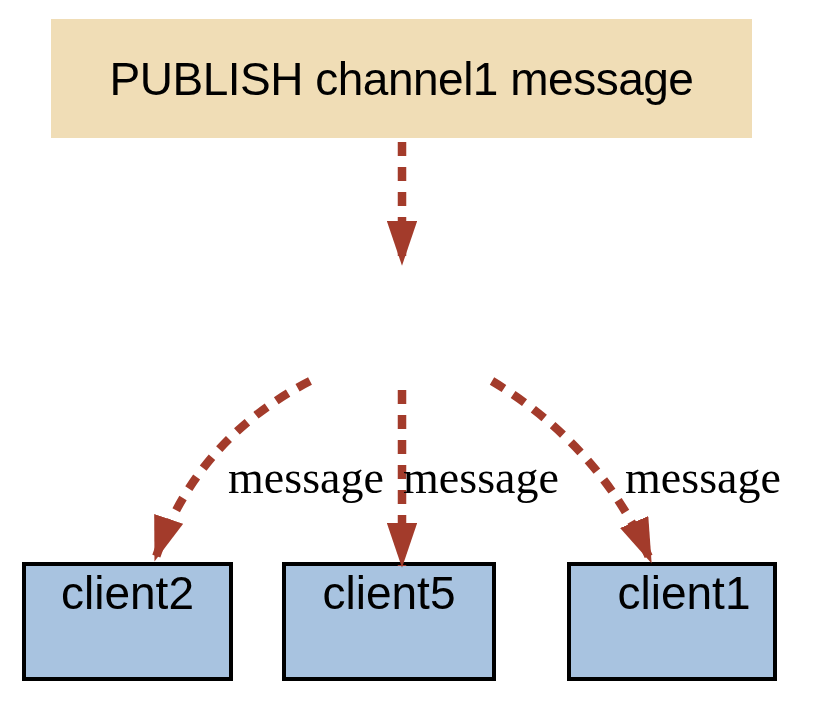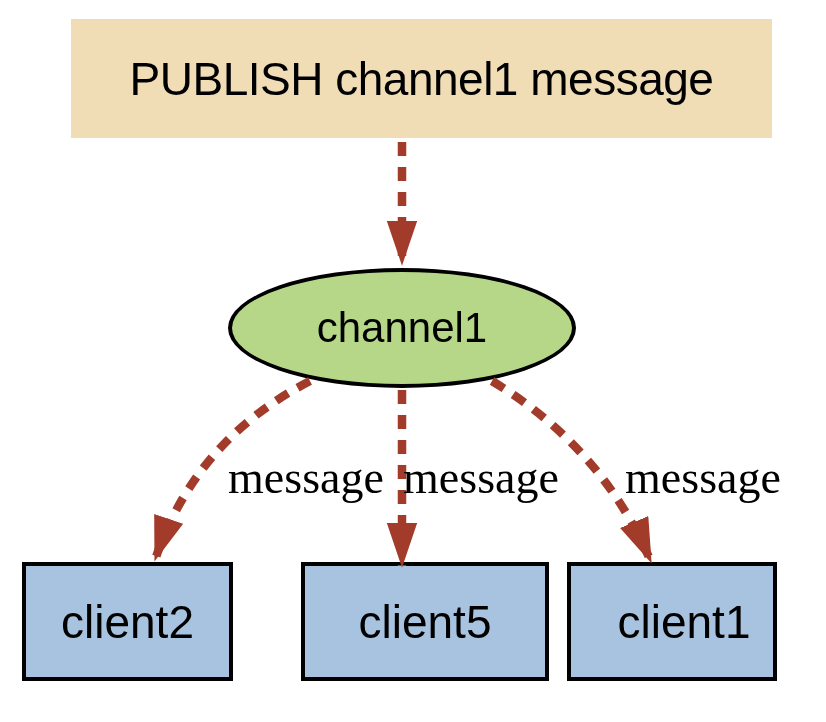--- a/index.html
+++ b/index.html
@@ -39,45 +39,44 @@
   .arrowhead-shape { fill: var(--arrow); }
   .publish-box {
     position: absolute;
     left: 51px; top: 19px;
     width: 701px; height: 119px;
     background: var(--publish-box-bg);
     display: flex; align-items: center; justify-content: center;
     font-size: 46px;
     letter-spacing: -0.5px;
     z-index: 1;
-    margin-left: 20px;
   }
   .channel-ellipse {
     position: absolute;
     left: 228px; top: 268px;
     width: 348px; height: 120px;
     background: var(--channel-fill);
     border: 4px solid var(--border);
     border-radius: 50%;
     display: flex; align-items: center; justify-content: center;
     font-size: 42px;
     z-index: 1;
   }
   .client-box {
     position: absolute;
     width: 211px; height: 119px;
     top: 562px;
     background: var(--client-bg);
     border: 4px solid var(--border);
-    display: flex; align-items: center; justify-content: center;
+    display: flex; justify-content: center;
     font-size: 46px;
     z-index: 1;
   }
   .client-box.c0 { left: 22px; }
-  .client-box.c1 { left: 301px; width: 248px; }
+  .client-box.c1 { left: 282px; width: 214px; }
   .client-box.c2 { left: 567px; width: 210px; padding-left: 24px; }
   .edge-label {
     position: absolute;
     transform: translate(-50%, -50%);
     font-family: Liberation Serif, serif;
     font-size: 46px;
     white-space: nowrap;
     z-index: 10;
   }
   .edge-label.m0 { left: 306px; top: 477px; }
@@ -86,23 +85,20 @@
 </style>
 </head>
 <body>
 
 <div class="stage">
 
   <div class="publish-box">
     <span>PUBLISH channel1 message</span>
   </div>
 
-  <div class="channel-ellipse">
-    <span>channel1</span>
-  </div>
 
   <div class="client-box c0">
     <span>client2</span>
   </div>
   <div class="client-box c1">
     <span>client5</span>
   </div>
   <div class="client-box c2">
     <span>client1</span>
   </div>

